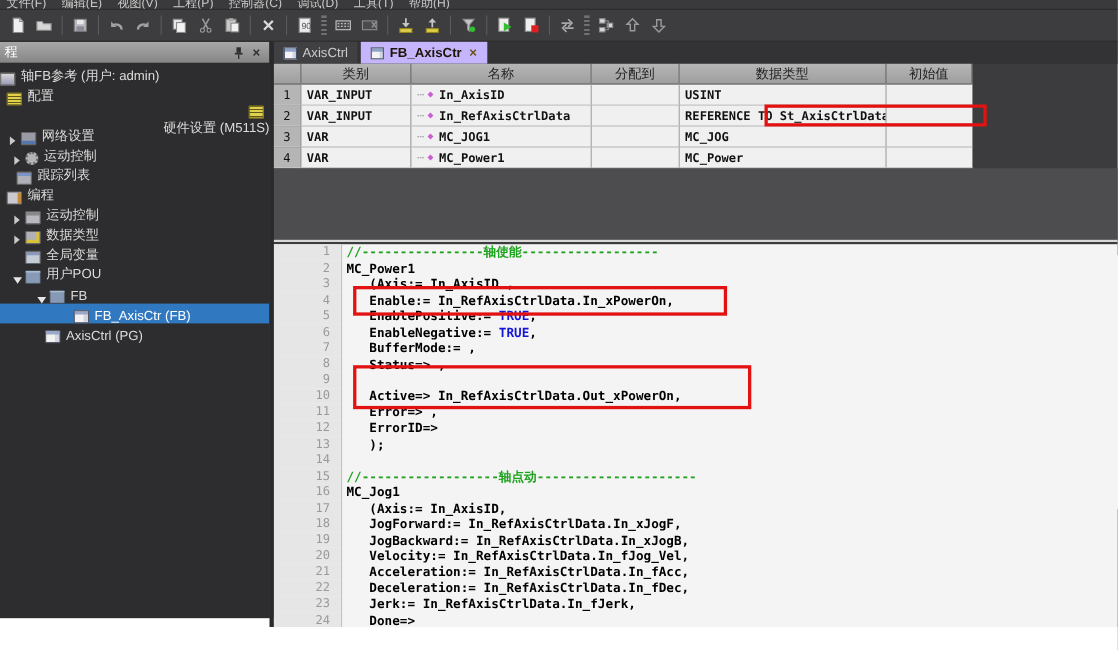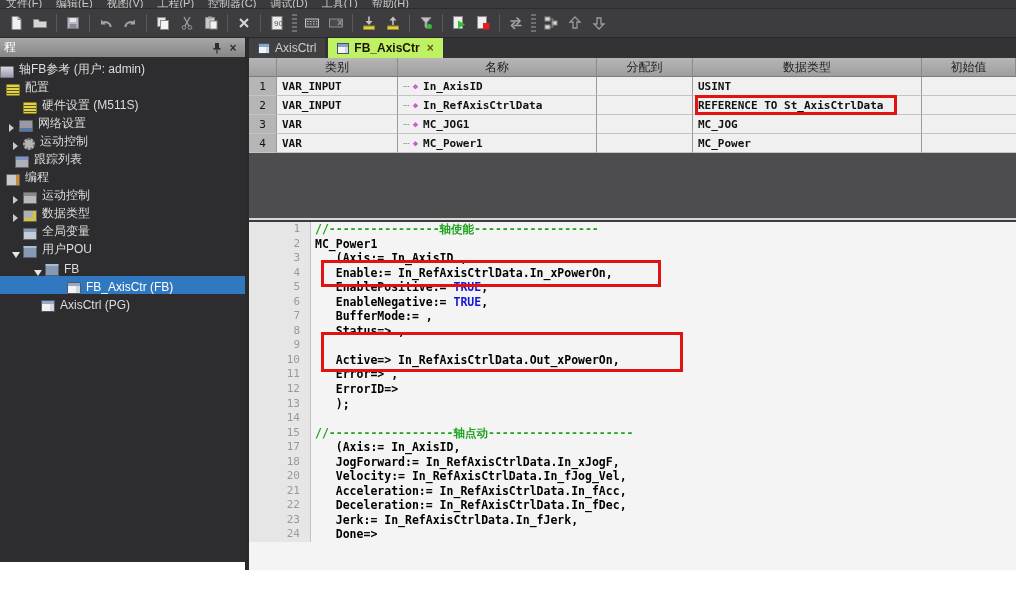--- a/index.html
+++ b/index.html
@@ -41,26 +41,26 @@
   .ic-data   { background:#b0b0b8; border:1px solid #666; box-shadow:inset -3px -3px 0 #d8c23a; }
   .ic-gvar   { background:#c4ccd8; border:1px solid #666; box-shadow:inset 0 3px 0 #8899bb; }
   .ic-folder { background:linear-gradient(#9fb3c8,#5f7globe); background:#8699b5; border:1px solid #55606e; border-top:2px solid #a9bcd2; }
   .ic-pou    { background:#f2f2f2; border:1px solid #556; box-shadow:inset 0 3px 0 #9aa8c8, inset -4px 0 0 #d0d6e2; }
 
   
   .vsplit { position:absolute; left:245px; top:38px; width:4px; height:532px; background:#2a2a2c; }
   .tabbar { position:absolute; left:249px; top:38px; width:767px; height:20px; background:#333335; display:flex; align-items:flex-end; }
   .tab { height:20px; display:flex; align-items:center; padding:0 9px; font-size:12px; margin-right:3px; }
   .tab.inactive { background:#404042; color:#cccccc; }
-  .tab.active { background:#bef264; color:#1d1405; font-weight:bold; }
+  .tab.active { background:#c4b5fd; color:#1d1405; font-weight:bold; }
   .tab-icon { width:12px; height:11px; background:#f4f4f4; border:1px solid #44506a; box-shadow:inset 0 3px 0 #8fa3c8, inset -3px 0 0 #cfd6e4; margin-right:5px; flex:none; }
   .tab-close { margin-left:7px; font-size:12px; font-weight:bold; color:#6b5312; }
 
   
-  .vartable { position:absolute; left:249px; top:58px; width:767px; background:#4d4d4f; }
+  .vartable { position:absolute; left:249px; top:58px; width:635px; background:#4d4d4f; }
   .vrow { display:flex; height:19px; }
   .vcell { border-right:1px solid #9b9b9b; border-bottom:1px solid #c4c4c4; font-size:11px; display:flex; align-items:center; padding:0 5px; overflow:hidden; white-space:nowrap; }
   .vhead .vcell { background:linear-gradient(#b6b6b6,#9e9e9e); color:#222; justify-content:center; font-size:12px; border-right:1px solid #8a8a8a; border-bottom:1px solid #7d7d7d; }
   .vnum { width:28px; justify-content:center; background:#b5b5b5; color:#3a3a3a; font-family:"DejaVu Sans Mono",monospace; }
   .vcat { width:121px; } .vname { width:199px; } .vasg { width:96px; } .vdt { width:229px; } .vinit { width:94px; border-right:none; }
   .vdata .vcell { background:#f0f0f0; color:#111; font-family:"DejaVu Sans Mono",monospace; font-weight:bold; }
   .vdata .vnum { background:#b5b5b5; font-weight:normal; }
   .name-dots { color:#9a9a9a; font-weight:normal; margin-right:3px; }
   .name-diamond { color:#c95fd0; font-size:9px; margin-right:5px; }
 
@@ -244,21 +244,21 @@
     </div>
     <div class="tree" id="tree">
         <div class="tree-row" style="padding-left: 0px;">
           <span class="ticon ic-proj"></span>
           <span>轴FB参考 (用户: admin)</span>
         </div>
         <div class="tree-row" style="padding-left: 6px;">
           <span class="ticon ic-config"></span>
           <span>配置</span>
         </div>
-        <div class="tree-row" style="padding-left: 8px;">
+        <div class="tree-row" style="padding-left: 20px; flex-direction: column;">
           <span class="exp"></span>
           <span class="ticon ic-config"></span>
           <span>硬件设置 (M511S)</span>
         </div>
         <div class="tree-row" style="padding-left: 4px;">
           <span class="exp">
             <span class="tri-r"></span>
           </span>
           <span class="ticon ic-net"></span>
           <span>网络设置</span>
@@ -455,26 +455,34 @@
       </div>
       <div class="eline">
         <div class="gut">14</div>
         <div class="src"></div>
       </div>
       <div class="eline">
         <div class="gut">15</div>
         <div class="src"><span class="comment">//------------------轴点动---------------------</span></div>
       </div>
       <div class="eline">
+        <div class="gut">16</div>
+        <div class="src"><span>MC_Jog1</span></div>
+      </div>
+      <div class="eline">
         <div class="gut">17</div>
         <div class="src"><span>   (Axis:= In_AxisID,</span></div>
       </div>
       <div class="eline">
         <div class="gut">18</div>
         <div class="src"><span>   JogForward:= In_RefAxisCtrlData.In_xJogF,</span></div>
+      </div>
+      <div class="eline">
+        <div class="gut">19</div>
+        <div class="src"><span>   JogBackward:= In_RefAxisCtrlData.In_xJogB,</span></div>
       </div>
       <div class="eline">
         <div class="gut">20</div>
         <div class="src"><span>   Velocity:= In_RefAxisCtrlData.In_fJog_Vel,</span></div>
       </div>
       <div class="eline">
         <div class="gut">21</div>
         <div class="src"><span>   Acceleration:= In_RefAxisCtrlData.In_fAcc,</span></div>
       </div>
       <div class="eline">

